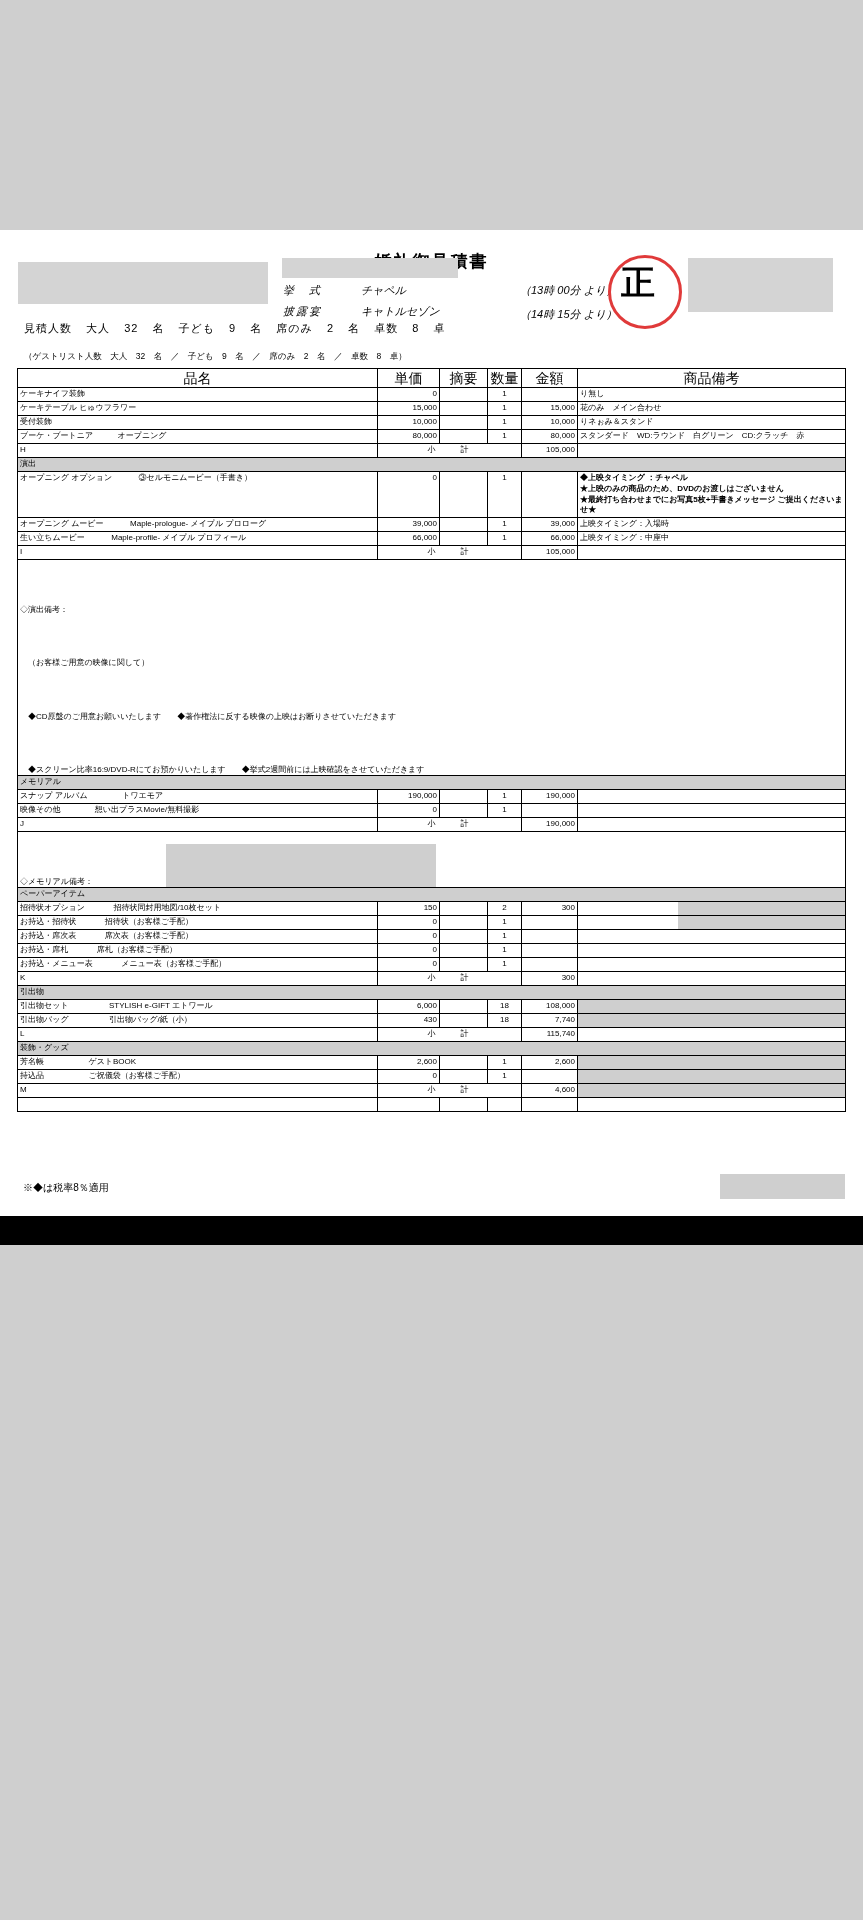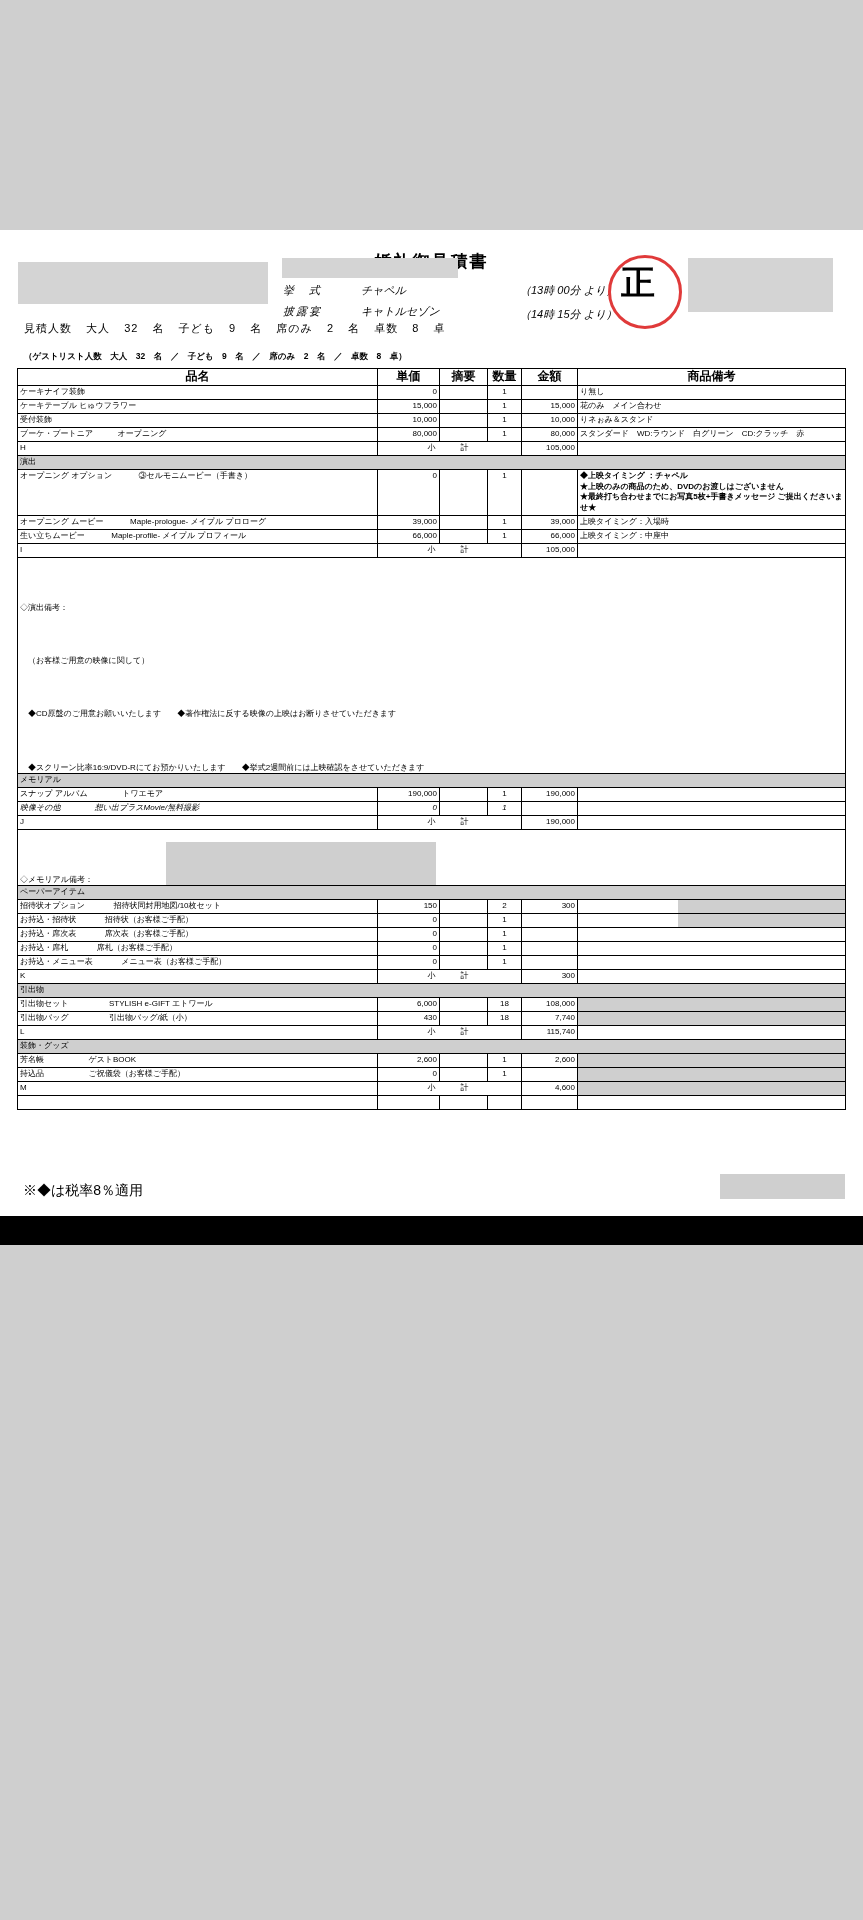--- a/index.html
+++ b/index.html
@@ -103,43 +103,42 @@
     position: absolute;
     left: 24px; top: 92px;
     font-size: 11px;
     letter-spacing: 1px;
   }
   .counts .seg { margin-right: 10px; }
   .counts-sub {
     position: absolute;
     left: 24px; top: 122px;
     font-size: 8.5px;
-    font-weight: bold;
   }
 
   table.items {
     position: absolute;
     left: 17px; top: 138px;
     width: 828px;
     border-collapse: collapse;
     font-size: 8px;
     table-layout: fixed;
   }
   table.items td, table.items th {
     border: 1px solid #000;
     padding: 1px 2px;
     vertical-align: top;
     height: 11px;
     overflow: hidden;
   }
   th.colhdr {
     text-align: center;
-    font-weight: bold;
+    font-weight: normal;
     background: #fff;
-    font-size: 12px;
+    font-size: 14px;
     height: 14px;
   }
   .c-name  { width: 360px; }
   .c-price { width: 62px; text-align: right; }
   .c-note  { width: 48px; }
   .c-qty   { width: 34px; text-align: center; }
   .c-amt   { width: 56px; text-align: right; }
   .c-rem   { width: 268px; }
 
   td.name-sub { padding-left: 92px; }
@@ -157,21 +156,21 @@
     letter-spacing: 3px;
   }
 
   .note-row td {
     height: auto;
     padding: 1px 3px;
   }
   .note-line { white-space: pre-wrap; margin-top: 44px; }
   .rem-multi { line-height: 1.35; font-weight: bold; }
 
-  .tall-blank td { height: 70px; font-style: italic; }
+  .tall-blank td { height: 70px; }
   .memorial-note td { height: 62px; position: relative; }
   .memorial-note .gray-fill {
     position: absolute;
     left: 148px; top: 12px;
     width: 270px; height: 50px;
     background: #cfcfcf;
   }
   .gray-cell { background: #cfcfcf; }
   .grayhalf {
     position: relative;
@@ -181,21 +180,21 @@
     position: absolute;
     left: 100px; top: 0;
     right: 0; bottom: 0;
     background: #cfcfcf;
   }
   .final-blank td { height: 172px; }
 
   .footnote {
     position: absolute;
     left: 23px; top: 952px;
-    font-size: 14px;
+    font-size: 10px;
   }
   .footer-gray {
     position: absolute;
     left: 720px; top: 944px;
     width: 125px; height: 25px;
     background: #cfcfcf;
   }
 </style>
 </head>
 <body>

